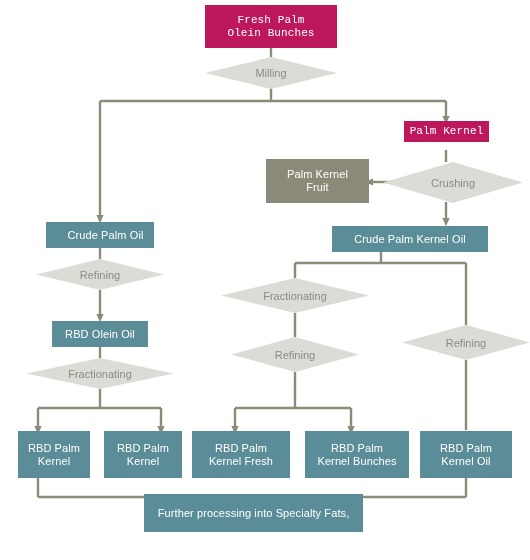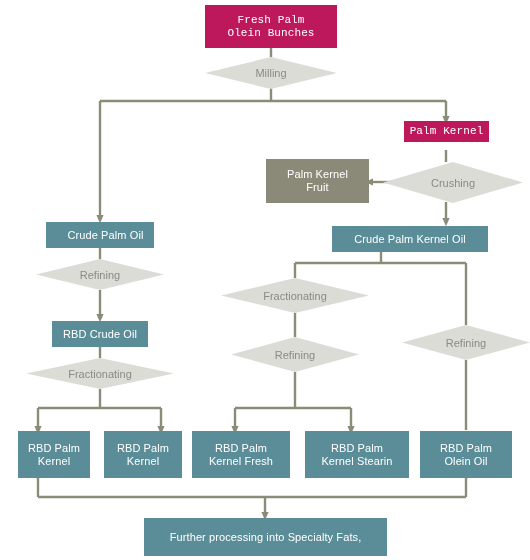--- a/index.html
+++ b/index.html
@@ -153,21 +153,21 @@
 
   <div class="node node-steel" style="left:303px; top:226px; width:156px; height:26px;margin-left:29px;">
     <span class="node-label">Crude Palm Kernel Oil</span>
   </div>
 
   <div class="diamond" style="left:36px; top:259px; width:128px; height:31px;">
     <span class="diamond-label">Refining</span>
   </div>
 
   <div class="node node-steel" style="left:52px; top:321px; width:96px; height:26px;">
-    <span class="node-label">RBD Crude Oil</span>
+    <span class="node-label">RBD Olein Oil</span>
   </div>
 
   <div class="diamond" style="left:26px; top:358px; width:148px; height:31px;">
     <span class="diamond-label">Fractionating</span>
   </div>
 
   <div class="diamond" style="left:221px; top:278px; width:148px; height:35px;">
     <span class="diamond-label">Fractionating</span>
   </div>
 
@@ -196,30 +196,30 @@
   <div class="node node-steel" style="left:192px; top:431px; width:98px; height:47px;">
     <span class="node-label">
       <span>RBD Palm</span><br>
       <span>Kernel Fresh</span>
     </span>
   </div>
 
   <div class="node node-steel" style="left:305px; top:431px; width:104px; height:47px;">
     <span class="node-label">
       <span>RBD Palm</span><br>
-      <span>Kernel Stearin</span>
+      <span>Kernel Bunches</span>
     </span>
   </div>
 
   <div class="node node-steel" style="left:420px; top:431px; width:92px; height:47px;">
     <span class="node-label">
       <span>RBD Palm</span><br>
-      <span>Olein Oil</span>
-    </span>
-  </div>
-
-  <div class="node node-steel" style="left:144px; top:518px; width:243px; height:38px;">
+      <span>Kernel Oil</span>
+    </span>
+  </div>
+
+  <div class="node node-steel" style="left:144px; top:494px; width:219px; height:38px;">
     <span class="node-label">
       <span>Further processing into Specialty Fats,</span><br>
     </span>
   </div>
 
 </div>
 
 </body></html>

